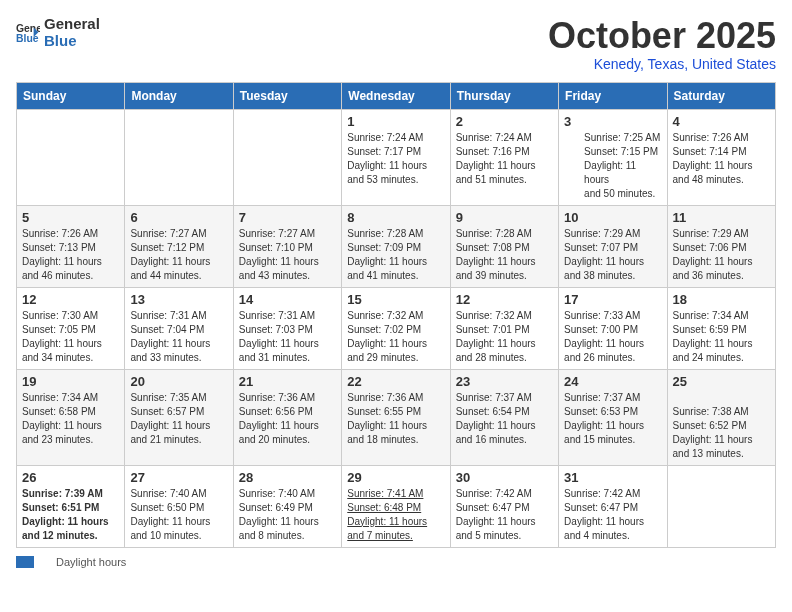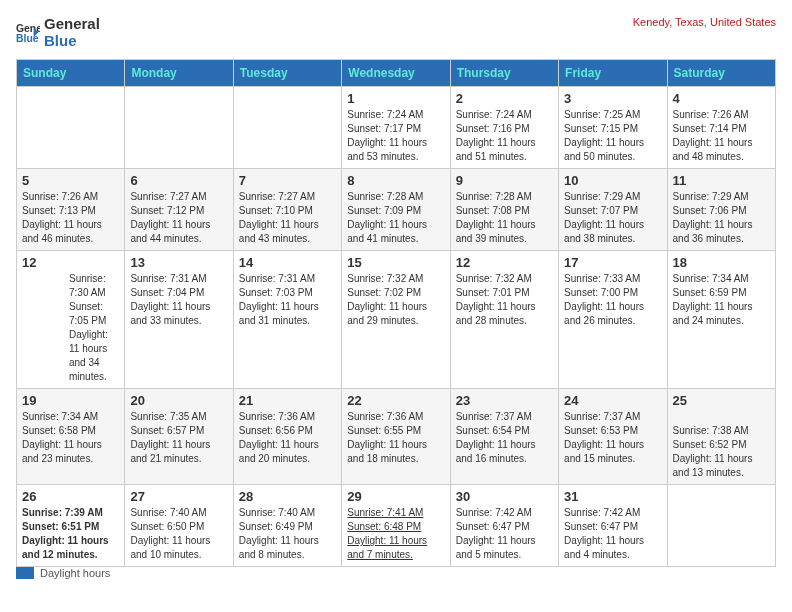--- a/index.html
+++ b/index.html
@@ -28,31 +28,31 @@
     .title-area {
       text-align: right;
     }
     .calendar-title {
       font-size: 36px;
       font-weight: bold;
       color: #333;
       line-height: 1.1;
     }
     .calendar-subtitle {
-      font-size: 11px;
-      color: #b91c1c;
+      font-size: 14px;
+      color: #1d4ed8;
     }
     .calendar {
       width: 100%;
       border-collapse: collapse;
       font-size: 11px;
     }
     .calendar th {
       background-color: #2a6db5;
-      color: #5eead4;
+      color: #ffffff;
       text-align: left;
       padding: 6px 6px;
       font-size: 12px;
       font-weight: bold;
       border: 1px solid #ccc;
     }
     .calendar td {
       vertical-align: top;
       padding: 4px 5px;
       border: 1px solid #ccc;
@@ -88,20 +88,21 @@
       <text x="0" y="14" font-size="13" font-weight="bold" fill="#333">General</text>
       <text x="0" y="26" font-size="13" font-weight="bold" fill="#2a6db5">Blue</text>
       <polygon points="22,8 28,14 22,20" fill="#2a6db5"></polygon>
     </svg>
     <div>
       <div style="font-size:15px;font-weight:bold;color:#333;line-height:1.1">General</div>
       <div style="font-size:15px;font-weight:bold;color:#2a6db5;line-height:1.1">Blue</div>
     </div>
   </div>
   <div class="title-area">
+    <div class="calendar-title">October 2025</div>
     <div class="calendar-subtitle">Kenedy, Texas, United States</div>
   </div>
 </div>
 
 <table class="calendar">
   <thead>
     <tr>
     <th>Sunday</th>
         <th>Monday</th>
         <th>Tuesday</th>
@@ -125,21 +126,21 @@
         </td>
         <td>
           <span class="day-number">2</span>
           <div class="day-info" style="white-space: pre-line;">Sunrise: 7:24 AM
 Sunset: 7:16 PM
 Daylight: 11 hours
 and 51 minutes.</div>
         </td>
         <td>
           <span class="day-number">3</span>
-          <div class="day-info" style="white-space: pre-line;">Sunrise: 7:25 AM
+          <div class="day-info" style="white-space: pre-line; margin-left: 20px;">Sunrise: 7:25 AM
 Sunset: 7:15 PM
 Daylight: 11 hours
 and 50 minutes.</div>
         </td>
         <td>
           <span class="day-number">4</span>
           <div class="day-info" style="white-space: pre-line;">Sunrise: 7:26 AM
 Sunset: 7:14 PM
 Daylight: 11 hours
 and 48 minutes.</div>
@@ -192,21 +193,21 @@
           <span class="day-number">11</span>
           <div class="day-info" style="white-space: pre-line;">Sunrise: 7:29 AM
 Sunset: 7:06 PM
 Daylight: 11 hours
 and 36 minutes.</div>
         </td>
       </tr>
       <tr>
         <td>
           <span class="day-number">12</span>
-          <div class="day-info" style="white-space: pre-line; margin-left: 47px;">Sunrise: 7:30 AM
+          <div class="day-info" style="white-space: pre-line;">Sunrise: 7:30 AM
 Sunset: 7:05 PM
 Daylight: 11 hours
 and 34 minutes.</div>
         </td>
         <td>
           <span class="day-number">13</span>
           <div class="day-info" style="white-space: pre-line;">Sunrise: 7:31 AM
 Sunset: 7:04 PM
 Daylight: 11 hours
 and 33 minutes.</div>
@@ -339,16 +340,16 @@
           <div class="day-info" style="white-space: pre-line;">Sunrise: 7:42 AM
 Sunset: 6:47 PM
 Daylight: 11 hours
 and 4 minutes.</div>
         </td>
         <td class="empty-cell"></td>
       </tr>
     </tbody>
 </table>
 
-<div style="font-size:11px; color:#555; display:flex; align-items:center; gap:6px;">
+<div style="margin-top:8px; font-size:11px; color:#555; display:flex; align-items:center; gap:22px;">
   <div style="width:18px;height:12px;background:#2a6db5;"></div>
   <span>Daylight hours</span>
 </div>
 
 </body></html>

